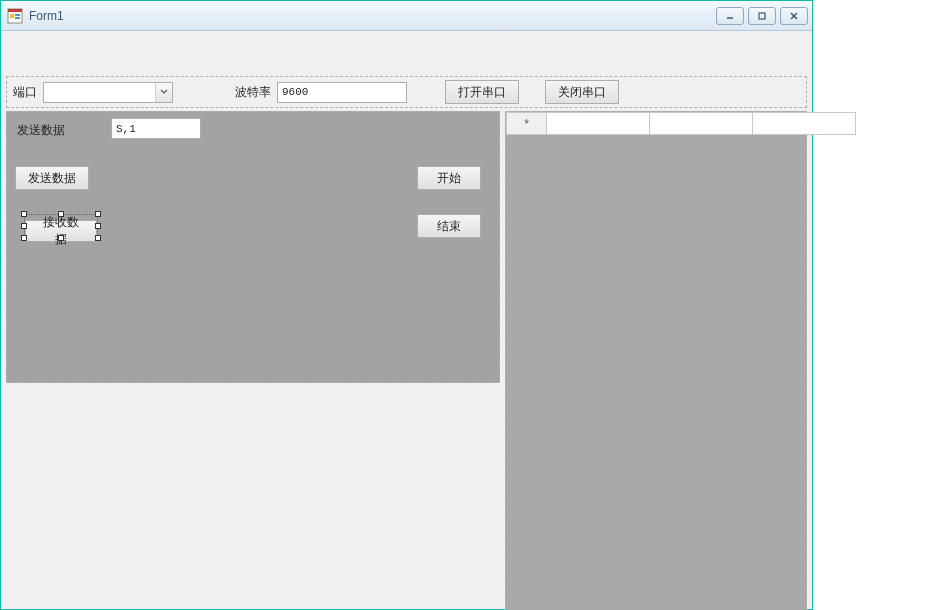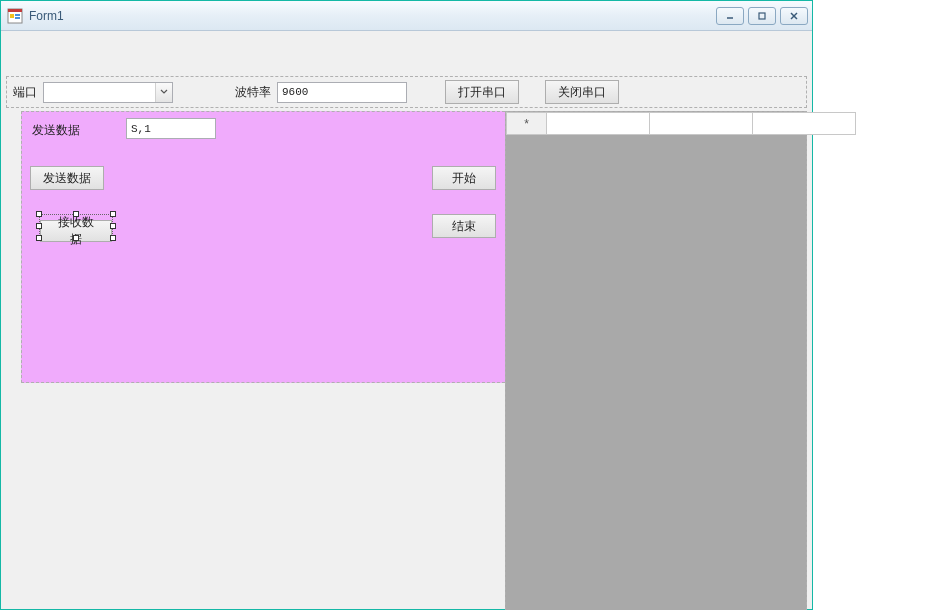--- a/index.html
+++ b/index.html
@@ -130,25 +130,25 @@
       color: #222;
       cursor: pointer;
       display: inline-flex;
       align-items: center;
       justify-content: center;
       min-width: 74px;
     }
     
     .panel-left-top {
       position: absolute;
-      left: 18px;
+      left: 3px;
       top: 38px;
       width: 494px;
       height: 272px;
-      background: #f0abfc;
+      background: #a3a3a3;
     }
     .panel-left-bottom {
       position: absolute;
       left: 3px;
       top: 314px;
       width: 494px;
       height: 258px;
       background: #fff;
       border: 1px dashed #b0b0b0;
     }

